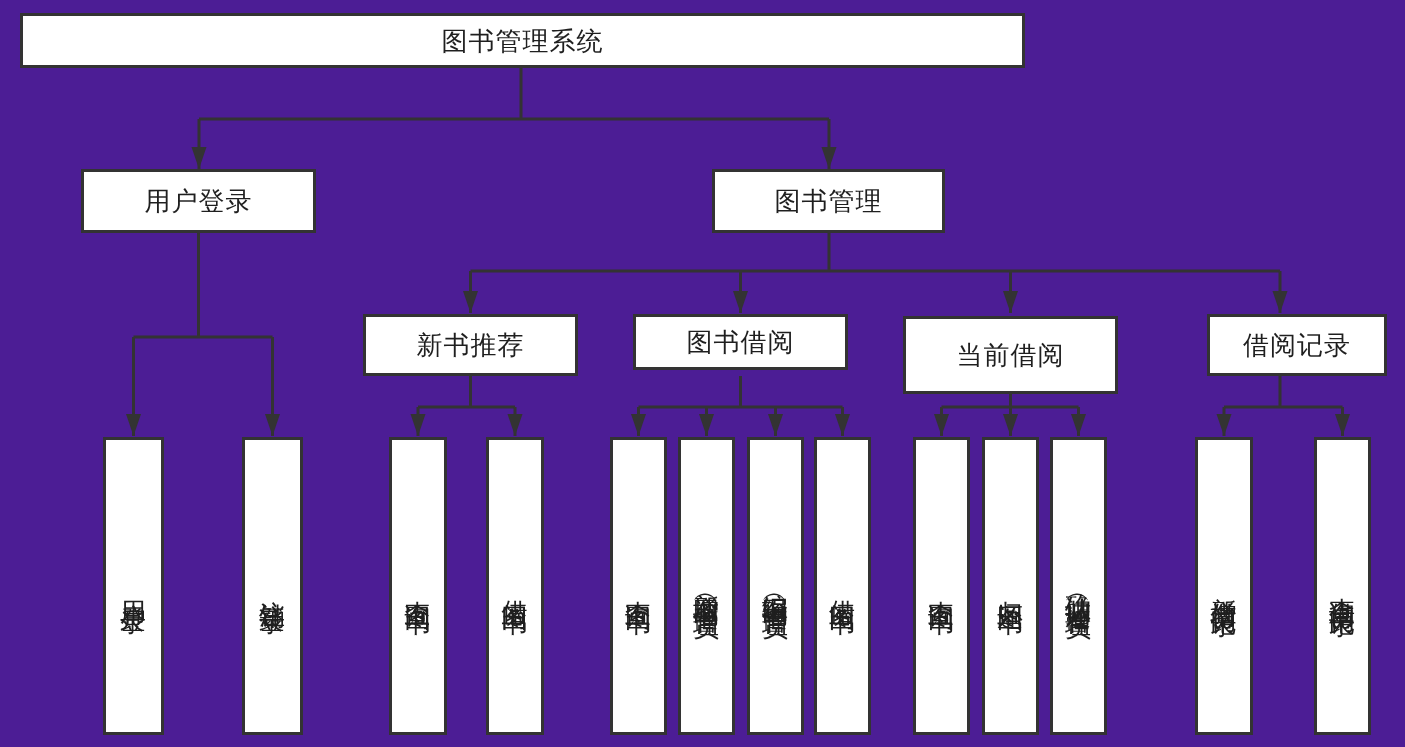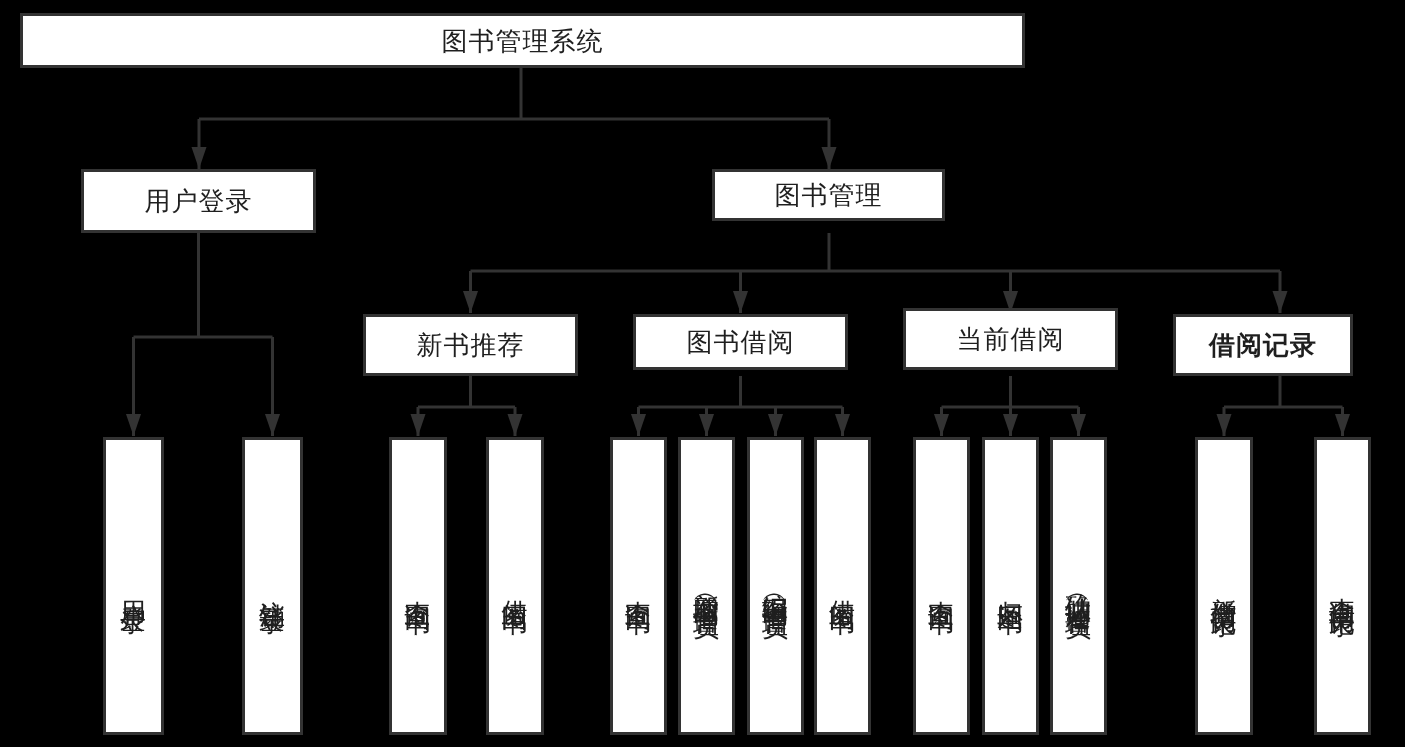--- a/index.html
+++ b/index.html
@@ -1,20 +1,20 @@
 <!DOCTYPE html>
 <html><head>
 <meta charset="utf-8">
 <style>
   html, body { margin: 0; padding: 0; background: #ffffff; }
   .canvas {
     position: relative;
     width: 1405px;
     height: 747px;
-    background: #000000;
+    background: #4c1d95;
     font-family: "DejaVu Sans", "Liberation Sans", sans-serif;
     overflow: hidden;
   }
   svg.connectors {
     position: absolute;
     left: 0; top: 0;
     width: 1405px; height: 747px;
   }
   .box {
     position: absolute;
@@ -103,34 +103,34 @@
     <line x1="1342.5" y1="407" x2="1342.5" y2="436" stroke="#333333" stroke-width="3" marker-end="url(#ah)"></line>
   </svg>
 
   <div class="box root" style="left:20px; top:13px; width:1005px; height:55px;">
     <span class="hlabel">图书管理系统</span>
   </div>
 
   <div class="box" style="left:81px; top:169px; width:235px; height:64px;">
     <span class="hlabel">用户登录</span>
   </div>
-  <div class="box" style="left:712px; top:169px; width:233px; height:52px;">
+  <div class="box" style="left:712px; top:169px; width:233px; height:64px;">
     <span class="hlabel">图书管理</span>
   </div>
 
   <div class="box" style="left:363px; top:314px; width:215px; height:62px;">
     <span class="hlabel">新书推荐</span>
   </div>
   <div class="box" style="left:633px; top:314px; width:215px; height:56px;">
     <span class="hlabel">图书借阅</span>
   </div>
-  <div class="box" style="left:903px; top:308px; width:215px; height:62px;">
+  <div class="box" style="left:903px; top:316px; width:215px; height:78px;">
     <span class="hlabel">当前借阅</span>
   </div>
-  <div class="box" style="left:1173px; top:314px; width:180px; height:62px;font-weight:bold;">
+  <div class="box" style="left:1207px; top:314px; width:180px; height:62px;">
     <span class="hlabel">借阅记录</span>
   </div>
 
   <div class="box leaf" style="left:103px; top:437px; width:61px; height:298px;">
     <span class="vlabel">用户登录</span>
   </div>
   <div class="box leaf" style="left:242px; top:437px; width:61px; height:298px;">
     <span class="vlabel">注销登录</span>
   </div>
 

